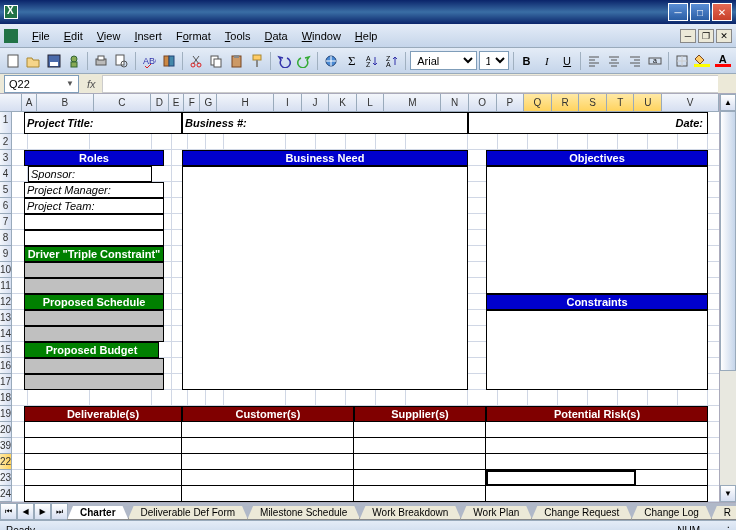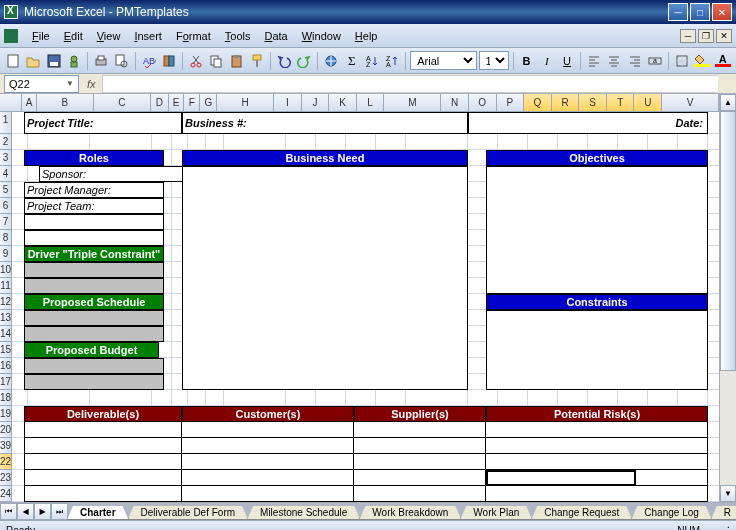--- a/index.html
+++ b/index.html
@@ -93,21 +93,20 @@
 .status-right { display: flex; gap: 20px; }
 
 svg { display: block; }
 </style>
 </head>
 <body>
 
 <div class="titlebar">
   <div class="titlebar-left">
     <div class="excel-icon"></div>
-    <span class="titlebar-text">Microsoft Excel - PMTemplates</span>
   </div>
   <div class="titlebar-buttons">
     <div class="titlebar-btn">─</div>
     <div class="titlebar-btn">□</div>
     <div class="titlebar-btn close">✕</div>
   </div>
 </div>
 
 <div class="menubar">
   <div class="menu-items">
@@ -936,21 +935,21 @@
         </div>
     </div>
 
     <div class="overlay">
 
       <div class="block hdr-row" style="left:0;top:18px;width:158px;height:22px;padding-left:2px;">Project Title:</div>
       <div class="block hdr-row" style="left:158px;top:18px;width:286px;height:22px;justify-content:flex-start;padding-left:2px;">Business #:</div>
       <div class="block hdr-row date-lbl" style="left:444px;top:18px;width:240px;height:22px;">Date:</div>
 
       <div class="block hdr-blue" style="left:0;top:56px;width:140px;height:16px;">Roles</div>
-      <div class="block body-white" style="left:15px;top:72px;width:147px;height:16px;">Sponsor:</div>
+      <div class="block body-white" style="left:4px;top:72px;width:124px;height:16px;">Sponsor:</div>
       <div class="block body-white" style="left:0;top:88px;width:140px;height:16px;">Project Manager:</div>
       <div class="block body-white" style="left:0;top:104px;width:140px;height:16px;">Project Team:</div>
       <div class="block body-white" style="left:0;top:120px;width:140px;height:16px;"></div>
       <div class="block body-white" style="left:0;top:136px;width:140px;height:16px;"></div>
 
       <div class="block hdr-green" style="left:0;top:152px;width:140px;height:16px;">Driver "Triple Constraint"</div>
       <div class="block body-gray" style="left:0;top:168px;width:140px;height:16px;"></div>
       <div class="block body-gray" style="left:0;top:184px;width:140px;height:16px;"></div>
 
       <div class="block hdr-green" style="left:0;top:200px;width:140px;height:16px;">Proposed Schedule</div>

